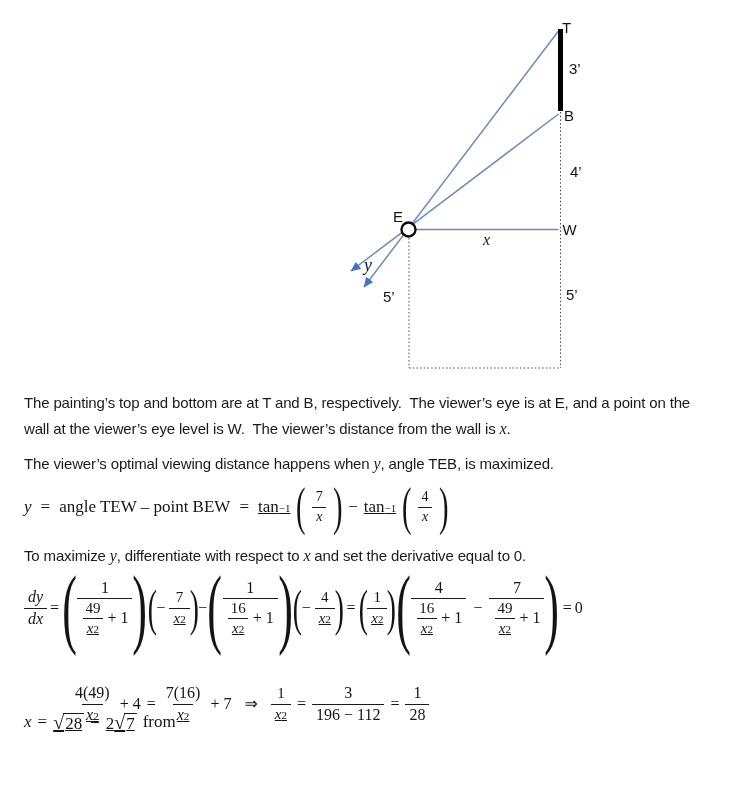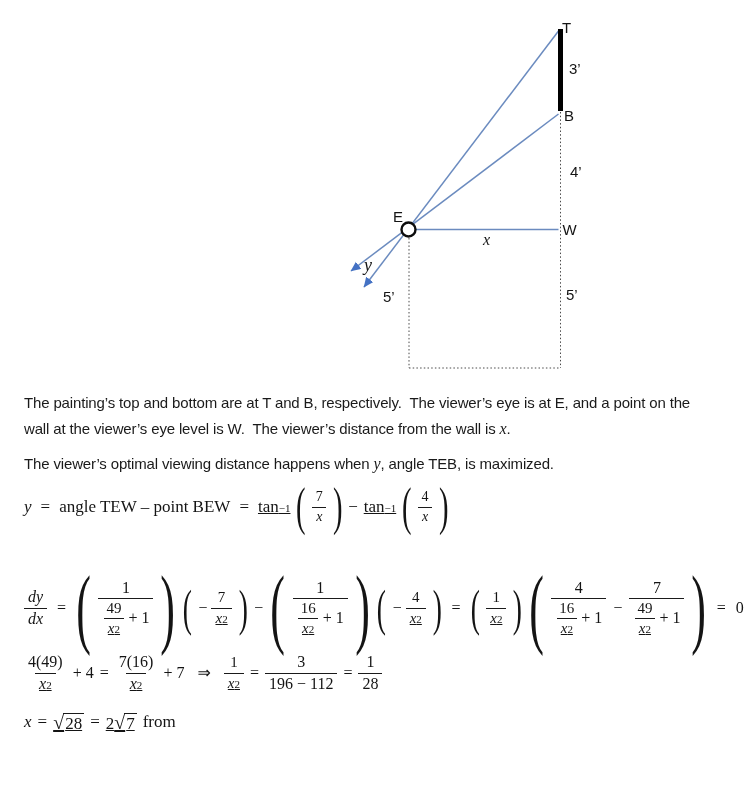--- a/index.html
+++ b/index.html
@@ -95,22 +95,25 @@
     <span>−</span>
     <span class="mrow"><span>tan</span><sup>−1</sup></span>
     <span class="paren p-sm">(</span>
     <span class="frac f14">
       <span class="num">4</span>
       <span class="den mi">x</span>
     </span>
     <span class="paren p-sm">)</span>
   </div>
 
-
-  <div class="eqline" style="top:569px;height:78px;font-size:16px;gap:7px;">
+  <p class="para" style="top:543px;">
+    <span class="ln"><span>To maximize </span><span class="pv">y</span><span>, differentiate with respect to </span><span class="pv">x</span><span> and set the derivative equal to 0.</span></span>
+  </p>
+
+  <div class="eqline" style="top:569px;height:78px;font-size:16px;gap:0;">
     <span class="frac f16">
       <span class="num mi">dy</span>
       <span class="den mi">dx</span>
     </span>
     <span class="sp">=</span>
     <span class="paren p-lg">(</span>
     <span class="frac f16">
       <span class="num">1</span>
       <span class="den">
         <span class="frac f15">
@@ -181,21 +184,21 @@
           </span>
           <span>+ 1</span>
         </span>
       </span>
     </span>
     <span class="paren p-lg">)</span>
     <span class="sp">=</span>
     <span>0</span>
   </div>
 
-  <div class="eqline" style="top:649px;height:48px;font-size:16px;">
+  <div class="eqline" style="top:680px;height:48px;font-size:16px;margin-left:47px;">
     <span class="frac f16">
       <span class="num">4(49)</span>
       <span class="den"><span class="mrow"><span class="mi">x</span><sup>2</sup></span></span>
     </span>
     <span>+ 4</span>
     <span>=</span>
     <span class="frac f16">
       <span class="num">7(16)</span>
       <span class="den"><span class="mrow"><span class="mi">x</span><sup>2</sup></span></span>
     </span>

